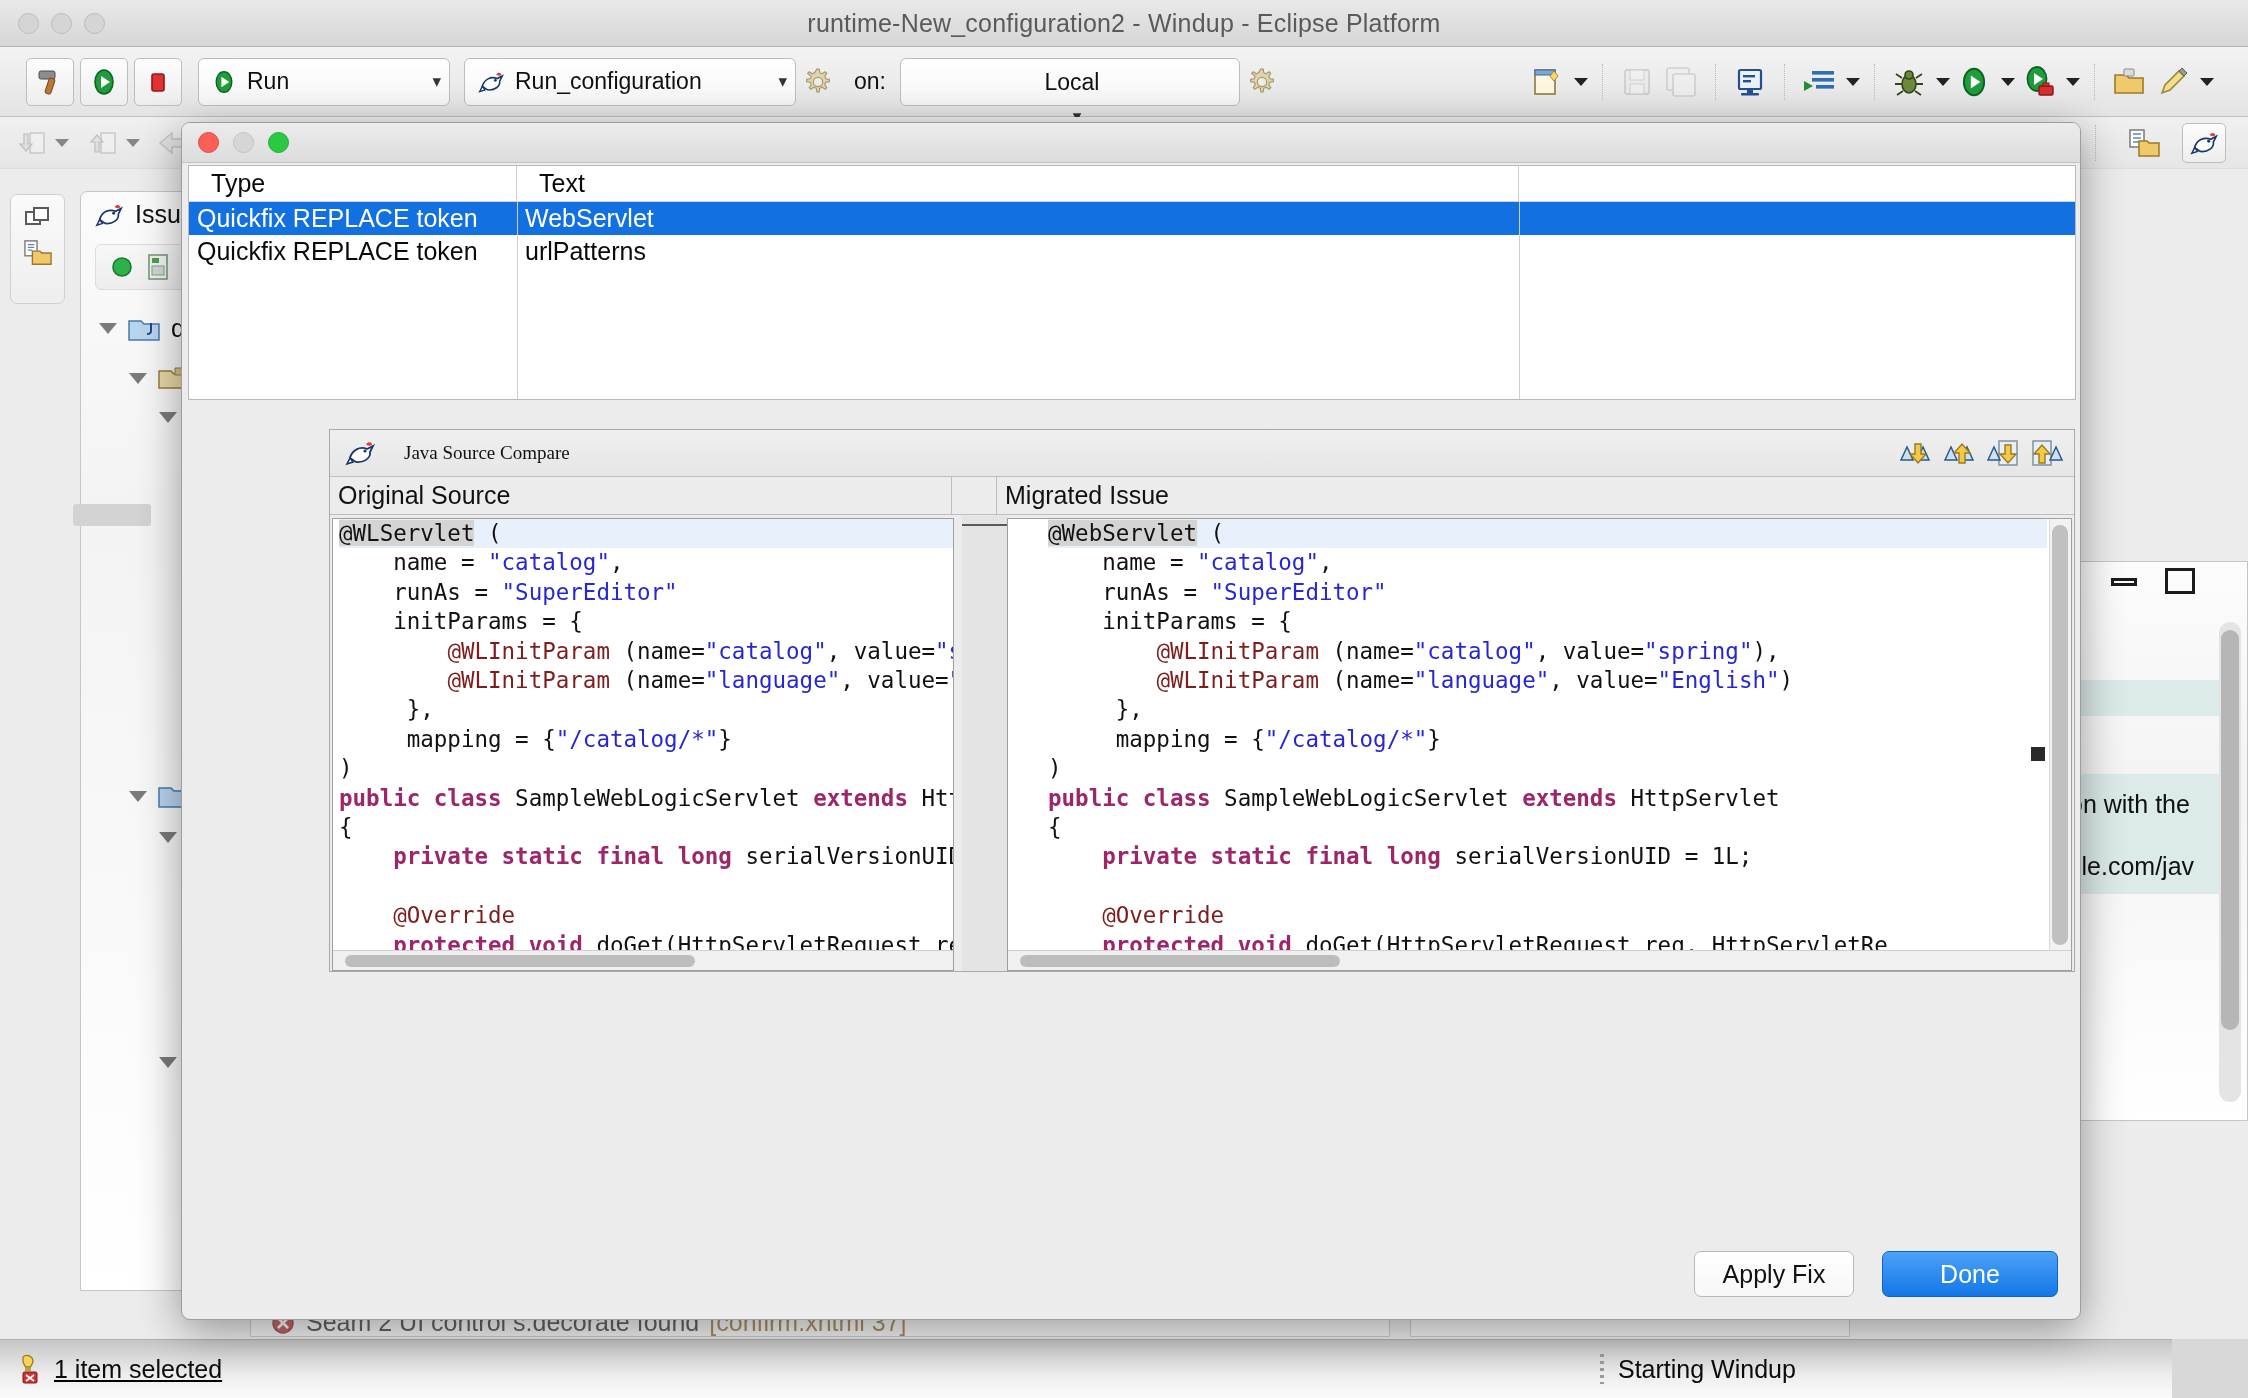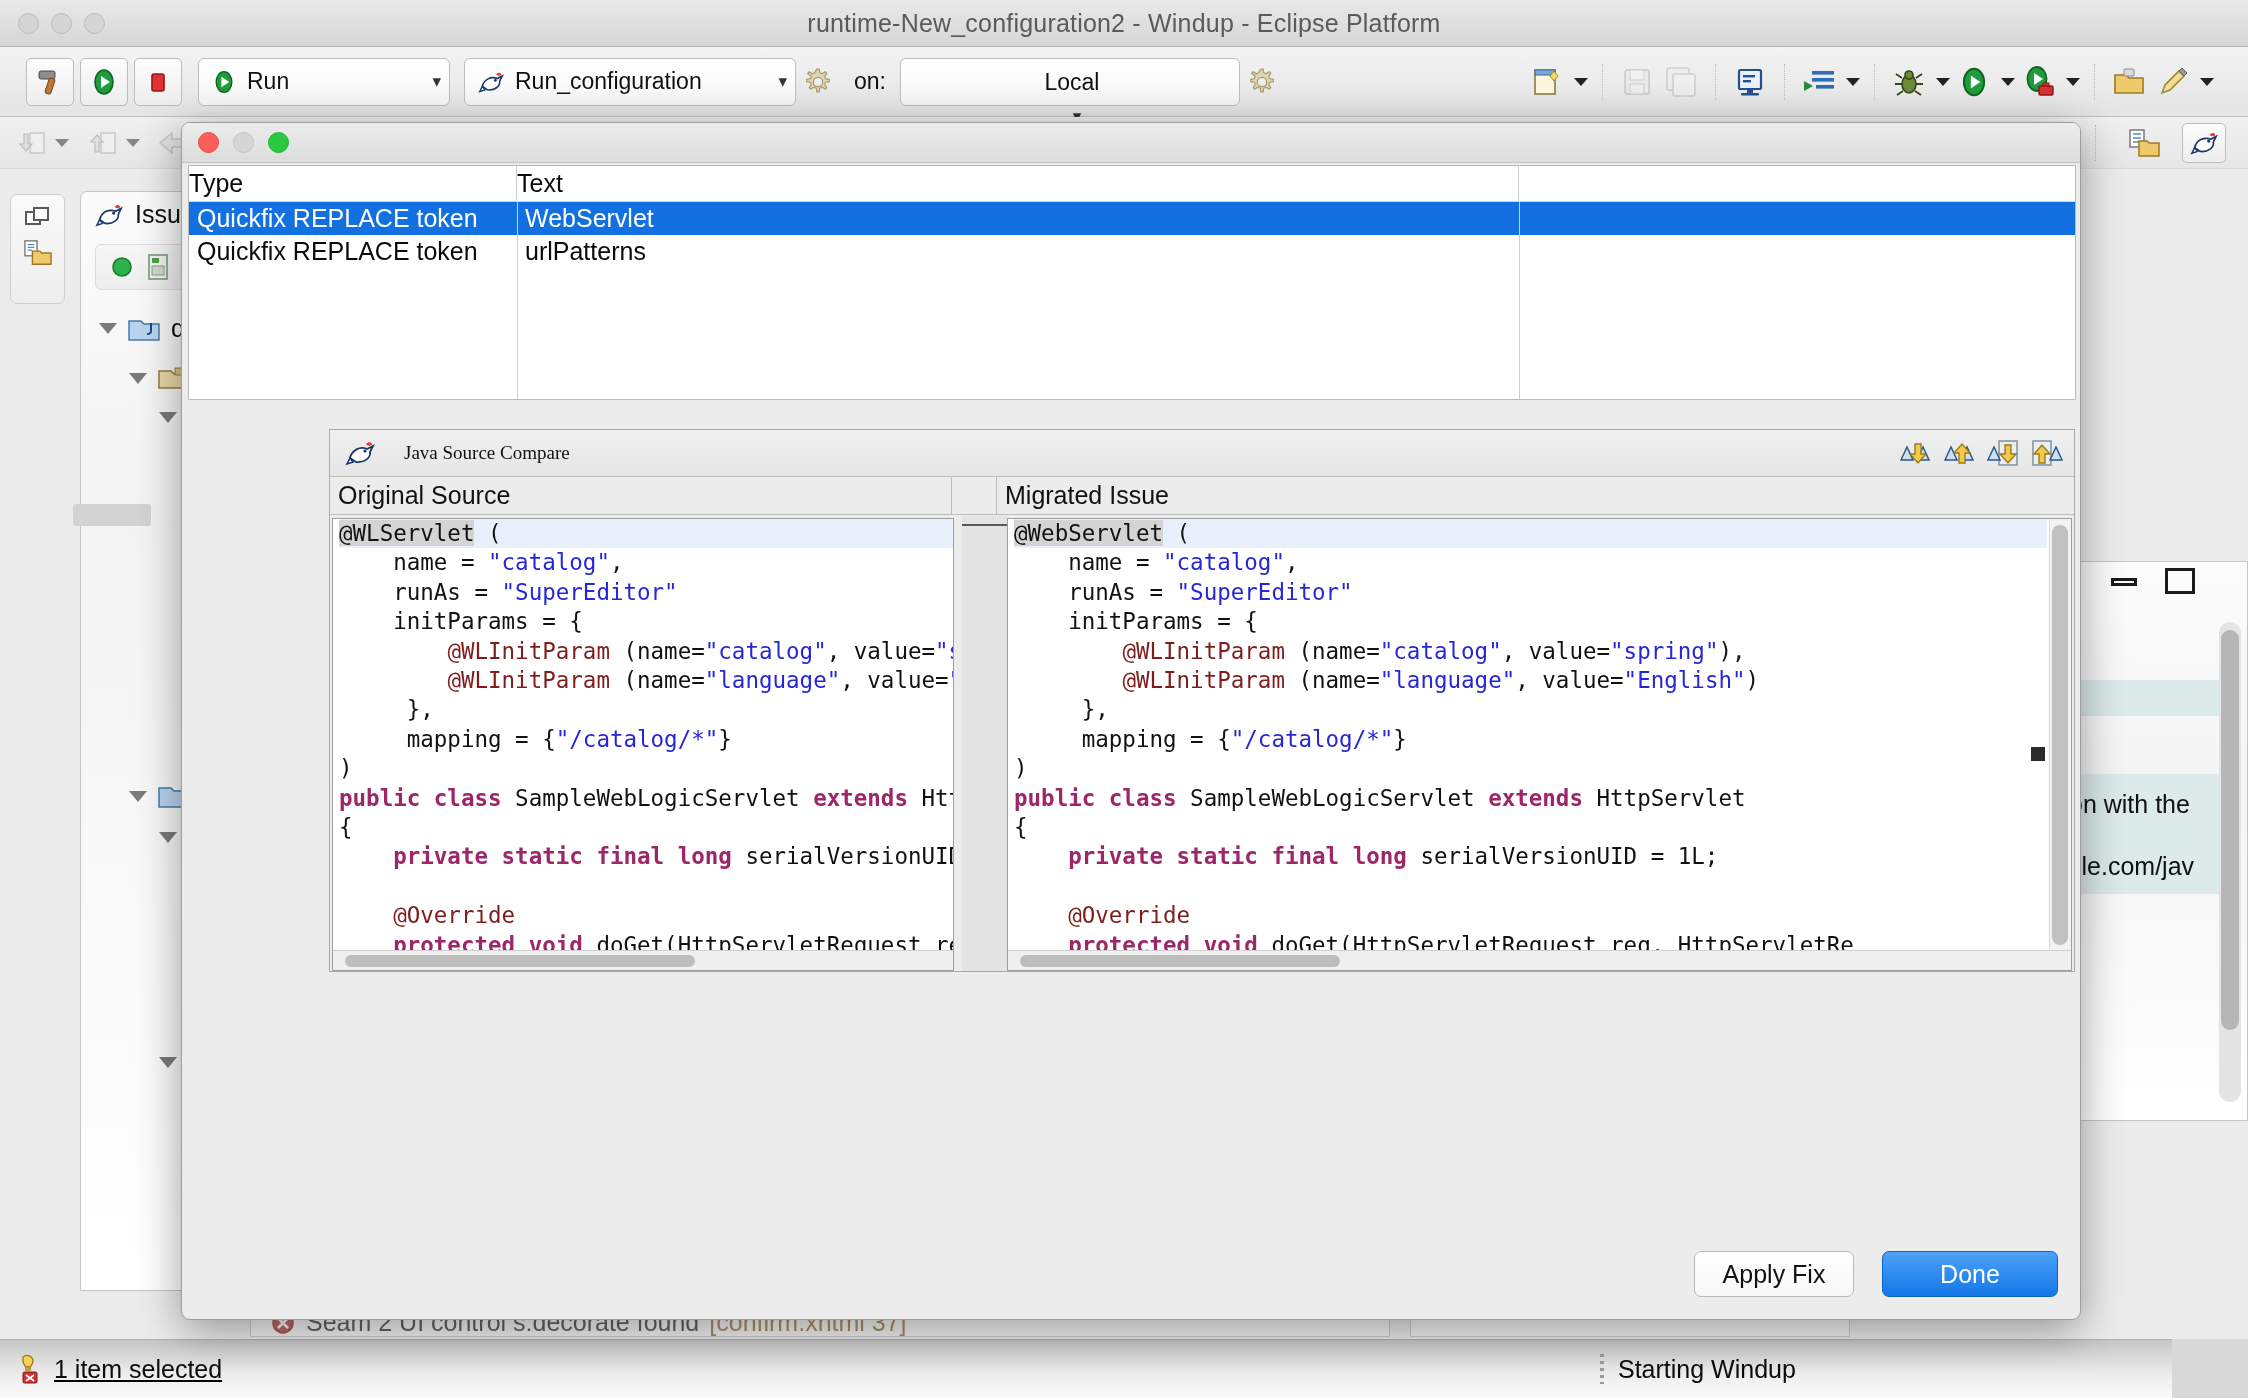--- a/index.html
+++ b/index.html
@@ -139,21 +139,21 @@
   }
   .dtl { width:21px; height:21px; border-radius:50%; }
   .dtl.red { background:#fc5f57; border:1px solid #e04840; }
   .dtl.yel { background:#d6d6d6; border:1px solid #c3c3c3; }
   .dtl.grn { background:#29ca41; border:1px solid #1faf33; }
 
   
   .tbl { position:absolute; left:6px; top:42px; width:1888px; height:235px;
          background:#ffffff; border:1px solid #b9b9b9; }
   .tbl-head { display:flex; height:36px; background:#ffffff; border-bottom:1px solid #d2d2d2; }
-  .th { font-size:25px; color:#0a0a0a; padding:2px 0; display:flex; align-items:center; }
+  .th { font-size:25px; color:#0a0a0a; padding:2px 22px; display:flex; align-items:center; }
   .th.c0 { width:328px; border-right:1px solid #cfcfcf; }
   .th.c1 { width:1002px; border-right:1px solid #cfcfcf; }
   .th.c2 { flex:1; }
   .tr { display:flex; height:33px; }
   .tr.sel { background:#1270e0; }
   .td { font-size:25px; color:#0a0a0a; padding:1px 8px; display:flex; align-items:center; white-space:nowrap; }
   .tr.sel .td { color:#ffffff; }
   .td.c0 { width:328px; }
   .td.c1 { width:1002px; }
   .td.c2 { flex:1; }
@@ -642,21 +642,21 @@
           <div class="hsb">
             <div class="hsb-thumb" style="width:350px;"></div>
           </div>
         </div>
 
         <div class="gutter">
           <div class="connector"></div>
         </div>
 
         <div class="pane right">
-          <div style="position:absolute; left:0; right:24px; top:0; bottom:20px; overflow:hidden;">
+          <div style="position:absolute; left:0; right:24px; top:0; bottom:20px; overflow:hidden;padding-left:34px;">
             <pre class="code"><span class="hl-line"><span class="tok-chg">@WebServlet</span> (
 </span>    name = <span class="s">"catalog"</span>,
     runAs = <span class="s">"SuperEditor"</span>
     initParams = {
         <span class="a">@WLInitParam</span> (name=<span class="s">"catalog"</span>, value=<span class="s">"spring"</span>),
         <span class="a">@WLInitParam</span> (name=<span class="s">"language"</span>, value=<span class="s">"English"</span>)
      },
      mapping = {<span class="s">"/catalog/*"</span>}
 )
 <span class="k">public class</span> SampleWebLogicServlet <span class="k">extends</span> HttpServlet

